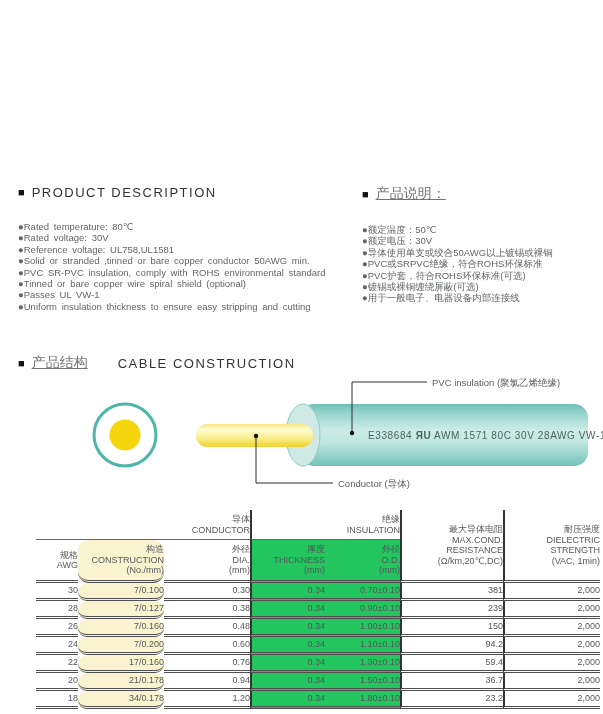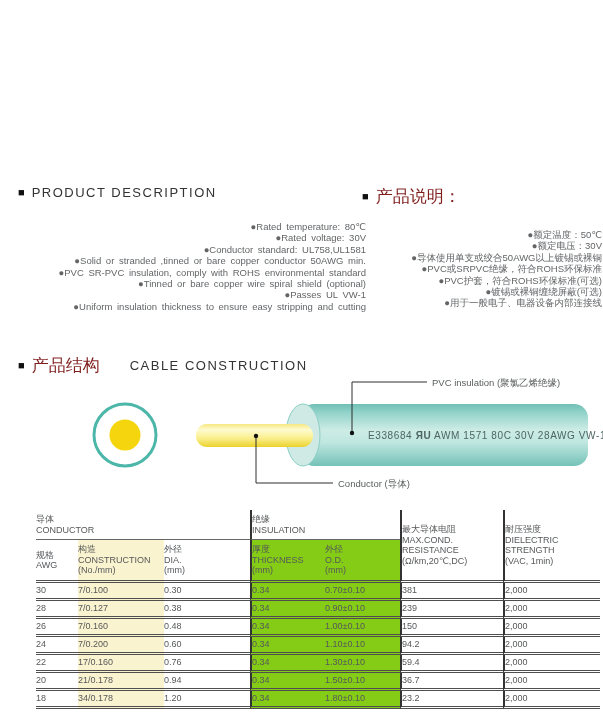--- a/index.html
+++ b/index.html
@@ -4,62 +4,62 @@
 <style>
   html,body{margin:0;padding:0;background:#ffffff;}
   .page{
     position:relative;width:603px;height:714px;background:#ffffff;overflow:hidden;
     font-family:"Liberation Sans","DejaVu Sans",sans-serif;color:#5d5f5e;
   }
   
   .sec-title{display:flex;align-items:center;gap:7px;}
   .sq{font-size:11px;color:#111;line-height:1;}
   .sec-title .en{font-size:13px;letter-spacing:1.5px;color:#333;}
-  .sec-title .zh{font-size:17px;color:#7f1d1d;}
+  .sec-title .zh{font-size:14px;color:#737373;text-decoration:underline;}
   
   .desc-left{position:absolute;left:18px;top:185px;width:348px;}
   .desc-right{position:absolute;left:362px;top:185px;width:240px;}
   .blist{margin-top:21px;}
-  .blist .item{font-size:9.5px;line-height:11.4px;color:#636567;white-space:nowrap;text-align:right;}
+  .blist .item{font-size:9.5px;line-height:11.4px;color:#636567;white-space:nowrap;}
   .desc-left .blist .item{word-spacing:2px;}
   
   .sec2-title{position:absolute;left:18px;top:354px;}
   .sec2-title .gap{width:16px;}
   .diagram{position:absolute;left:0;top:372px;}
   .leader{stroke:#2e2e2e;stroke-width:1;fill:none;}
   .lead-dot{fill:#111;}
   .diag-label{font-size:9.5px;fill:#5a5f5d;}
   .cable-print{font-size:10px;letter-spacing:0.6px;fill:#4e6561;}
   
   .spec{position:absolute;left:36px;top:510px;}
   table{border-collapse:separate;border-spacing:0;table-layout:fixed;width:564px;}
-  th,td{margin:0;padding:0;text-align:left;vertical-align:middle;font-weight:normal;
+  th,td{margin:0;padding:0;text-align:right;vertical-align:middle;font-weight:normal;
         font-size:9px;color:#56585a;line-height:10.5px;}
   .grp{height:29px;border-bottom:1px solid #666;}
   .sub{height:40px;border-bottom:3px double #4f4f4f;}
   .span2{border-bottom:3px double #4f4f4f;}
   .vline{border-left:2px solid #333;margin-top:36px;}
   td.cell{height:15px;border-bottom:3px double #4f4f4f;}
-  .bg-yellow{background:#faf3d0;}
-  .bg-blue{background:#84cc16;}
+  .bg-yellow{background:#faf3d0;border-radius:11px;}
+  .bg-blue{background:#22c55e;}
 </style>
 </head>
 <body>
 
 <div class="page">
 
   <div class="desc-left">
     <div class="sec-title">
       <span class="sq">■</span>
       <span class="en">PRODUCT  DESCRIPTION</span>
     </div>
     <div class="blist">
       <div class="item">●Rated temperature: 80℃</div>
       <div class="item">●Rated voltage: 30V</div>
-      <div class="item">●Conductor standard: UL758,UL1581</div>
+      <div class="item">●Reference voltage: UL758,UL1581</div>
       <div class="item">●Solid or stranded ,tinned or bare copper conductor 50AWG min.</div>
       <div class="item">●PVC SR-PVC insulation, comply with ROHS environmental standard</div>
       <div class="item">●Tinned or bare copper wire spiral shield (optional)</div>
       <div class="item">●Passes UL VW-1</div>
       <div class="item">●Uniform insulation thickness to ensure easy stripping and cutting</div>
     </div>
   </div>
 
   <div class="desc-right">
     <div class="sec-title">

